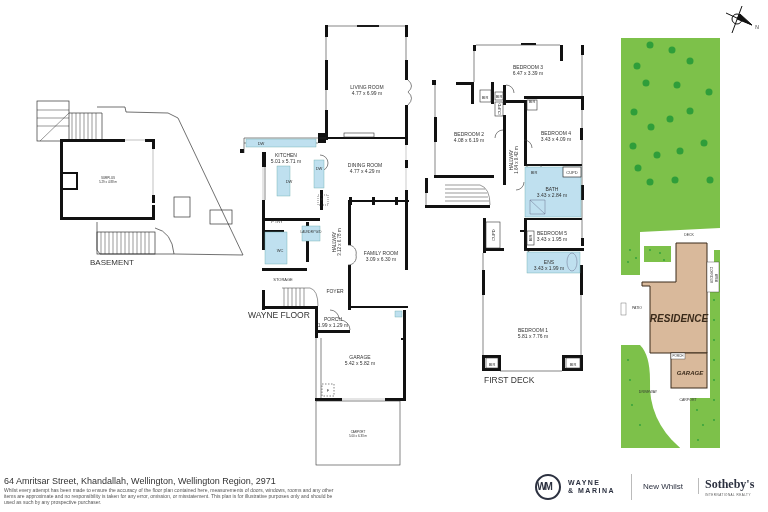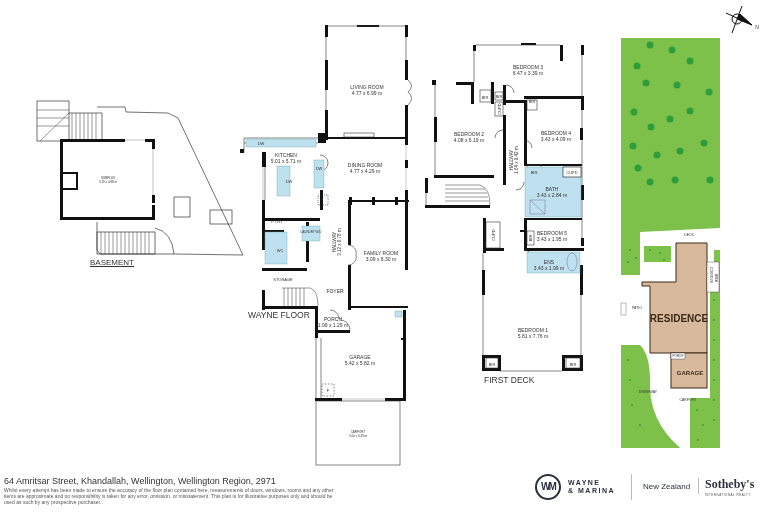--- a/index.html
+++ b/index.html
@@ -8,28 +8,28 @@
   .lbl{position:absolute;text-align:center;font-size:5px;line-height:6px;color:#333;white-space:nowrap;transform:translateX(-50%);}
   .lbl .dim{display:block;}
   .tiny{font-size:3px;line-height:4px;}
   .floor-title{position:absolute;font-size:11px;color:#333;letter-spacing:0;}
   .small-tag{position:absolute;font-size:4px;color:#333;transform:translate(-50%,-50%);white-space:nowrap;}
   .vert{transform:translate(-50%,-50%) rotate(-90deg);}
   .vert90{transform:translate(-50%,-50%) rotate(90deg);}
   .footer-addr{position:absolute;left:4px;top:476px;font-size:9px;color:#333;}
   .footer-disc{position:absolute;left:4px;top:487px;font-size:5px;line-height:6px;color:#555;width:330px;}
   .brand{position:absolute;top:474px;left:535px;width:230px;height:30px;}
-  .wm-circle{position:absolute;left:0;top:0;width:26px;height:26px;border:2px solid #2c3140;border-radius:50%;box-sizing:border-box;font-size:10px;font-weight:bold;color:#2c3140;text-align:center;line-height:22px;letter-spacing:-2px;}
+  .wm-circle{position:absolute;left:0;top:0;width:26px;height:26px;border:2px solid #2c3140;border-radius:50%;box-sizing:border-box;font-size:10px;font-weight:bold;color:#2c3140;line-height:22px;letter-spacing:-2px;}
   .wm-text{position:absolute;left:33px;top:5px;font-size:7px;font-weight:bold;letter-spacing:1.5px;color:#2c3140;line-height:8px;}
   .sep1{position:absolute;left:96px;top:0;width:1px;height:26px;background:#bbb;}
   .nz{position:absolute;left:108px;top:8px;font-size:8px;color:#2c3140;}
   .sep2{position:absolute;left:163px;top:4px;width:1px;height:16px;background:#bbb;}
   .sothebys{position:absolute;left:170px;top:3px;font-family:"Liberation Serif",serif;font-size:12px;font-weight:bold;color:#2c3140;}
   .intl{position:absolute;left:170px;top:19px;font-size:3px;letter-spacing:0.5px;color:#555;}
-  .residence-lbl{position:absolute;font-weight:bold;color:#3a2a1a;transform:translate(-50%,-50%);white-space:nowrap;}
+  .residence-lbl{position:absolute;font-weight:bold;color:#3a2a1a;transform:translate(-50%,-50%);white-space:nowrap;font-style:italic;}
 </style>
 </head>
 <body>
 
 <svg width="768" height="512" viewBox="0 0 768 512">
 
   <g fill="none" stroke="#333" stroke-width="0.7">
 
     <path d="M97 107 L125 107 L126 112 L168 113 L178 118 L243 255 L175 254 L100 254 L97 250 L97 222"></path>
 
@@ -340,21 +340,21 @@
     </g>
   </g>
 </svg>
 
 <span class="small-tag" style="left:757px;top:27px;font-size:5px;">N</span>
 
 <div class="lbl tiny" style="left:108px;top:176px;">
   <span>SURPLUS</span>
   <span class="dim">5.29 x 4.88 m</span>
 </div>
-<div class="floor-title" style="left:90px;top:258px;font-size:8px;text-decoration:underline;">BASEMENT</div>
+<div class="floor-title" style="left:90px;top:258px;font-size:8px;">BASEMENT</div>
 
 <div class="lbl" style="left:367px;top:84px;">
   <span>LIVING ROOM</span>
   <span class="dim">4.77 x 6.99 m</span>
 </div>
 <div class="lbl" style="left:286px;top:152px;">
   <span>KITCHEN</span>
   <span class="dim">5.01 x 5.71 m</span>
 </div>
 <div class="lbl" style="left:365px;top:162px;">
@@ -452,17 +452,17 @@
 <div class="footer-addr">64 Amritsar Street, Khandallah, Wellington, Wellington Region, 2971</div>
 <div class="footer-disc">Whilst every attempt has been made to ensure the accuracy of the floor plan contained here, measurements of doors, windows, rooms and any other items are approximate and no responsibility is taken for any error, omission, or misstatement. This plan is for illustrative purposes only and should be used as such by any prospective purchaser.</div>
 
 <div class="brand">
   <div class="wm-circle">WM</div>
   <div class="wm-text">
     <span>WAYNE</span><br>
     <span>&amp; MARINA</span>
   </div>
   <div class="sep1"></div>
-  <div class="nz">New Zealand</div>
+  <div class="nz">New Whilst</div>
   <div class="sep2"></div>
   <div class="sothebys">Sotheby's</div>
   <div class="intl">INTERNATIONAL REALTY</div>
 </div>
 
 </body></html>

